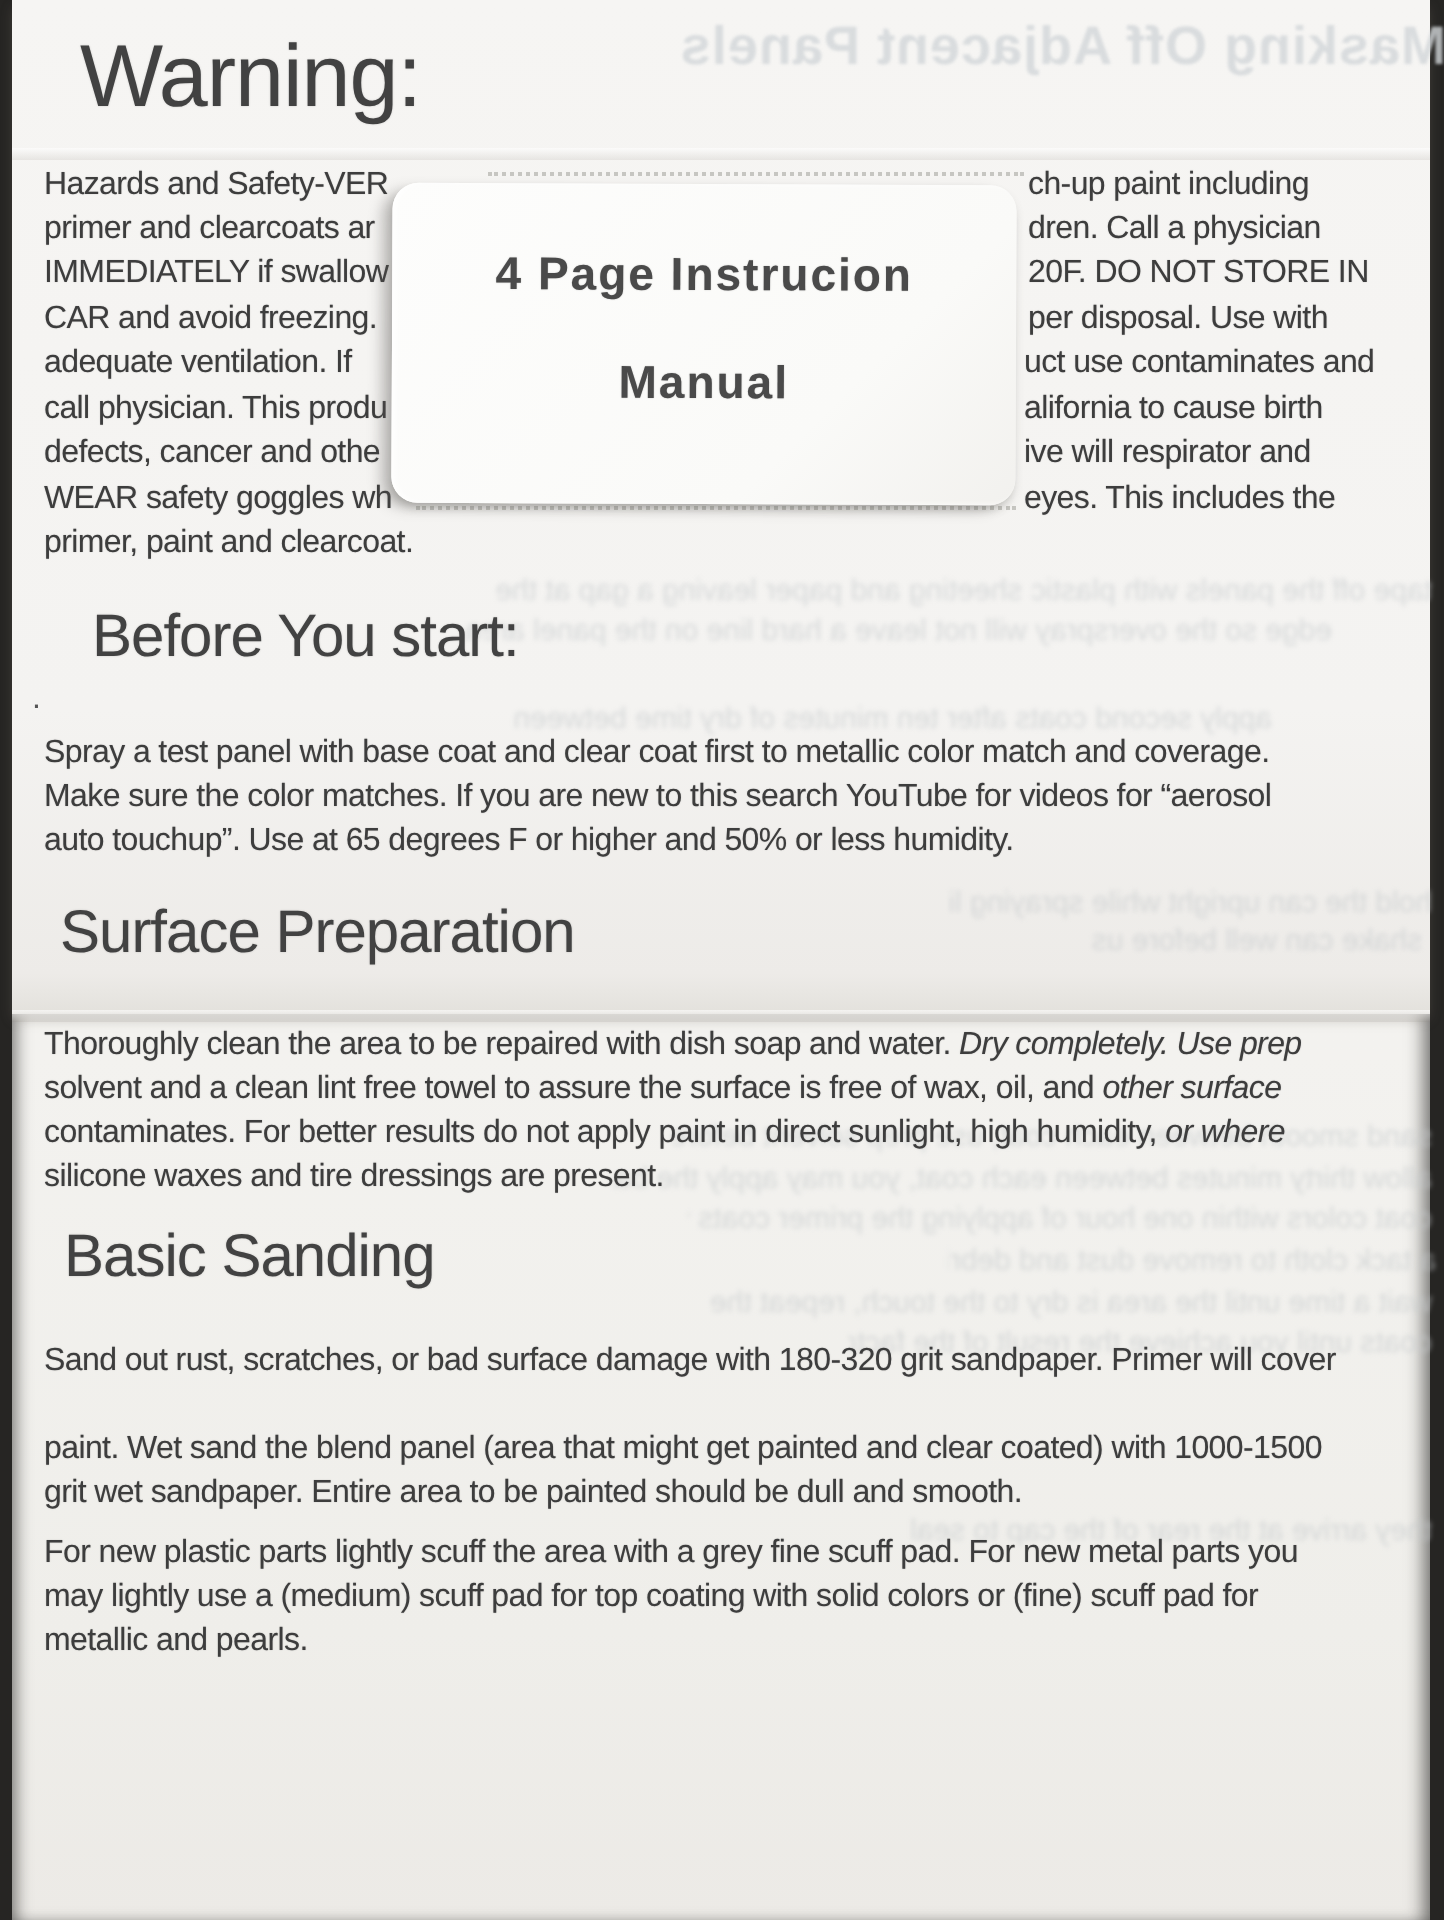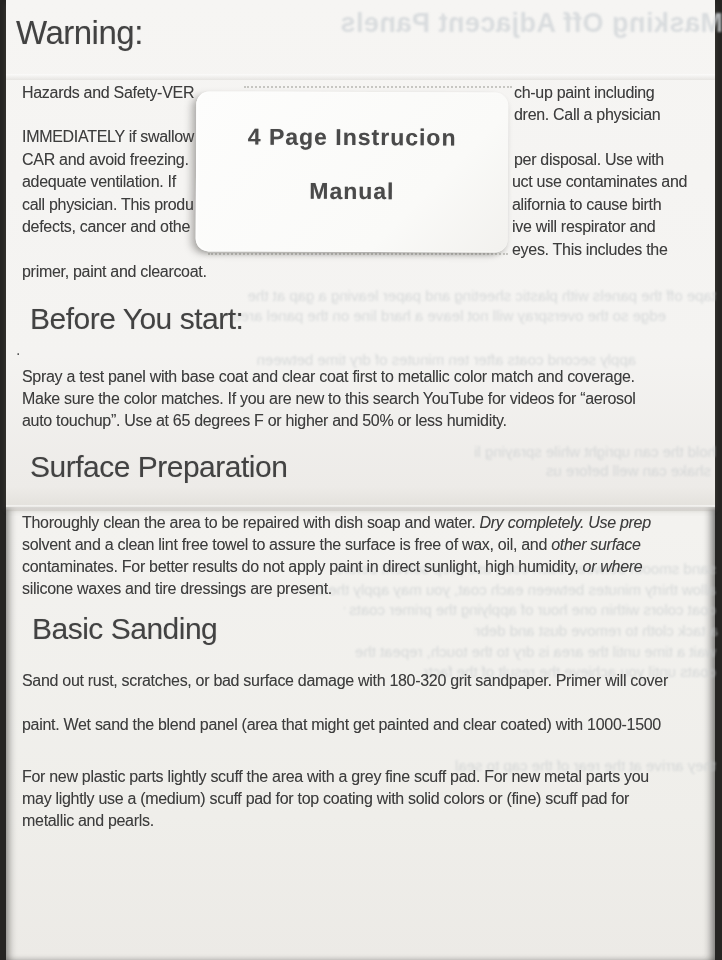--- a/index.html
+++ b/index.html
@@ -93,74 +93,78 @@
   <div class="ghost" style="top:443px;left:468px;width:242px">hold the can upright while spraying light</div>
   <div class="ghost" style="top:462px;left:540px;width:165px">shake can well before use</div>
   <div class="ghost" style="top:560px;left:328px;width:382px">sand smooth between each coat, use prep solvent before paint</div>
   <div class="ghost" style="top:581px;left:300px;width:410px">allow thirty minutes between each coat, you may apply the base</div>
   <div class="ghost" style="top:601px;left:338px;width:372px">coat colors within one hour of applying the primer coats with</div>
   <div class="ghost" style="top:622px;left:468px;width:244px">a tack cloth to remove dust and debris</div>
   <div class="ghost" style="top:643px;left:330px;width:380px">wait a time until the area is dry to the touch, repeat the</div>
   <div class="ghost" style="top:663px;left:418px;width:292px">coats until you achieve the result of the factory color</div>
   <div class="ghost" style="top:757px;left:430px;width:280px">they arrive at the rear of the cap to seal</div>
 
-  <div class="heading" style="top:14px;left:10px;font-size:33px">Warning:</div>
+  <div class="heading" style="top:14px;left:34px;font-size:44px">Warning:</div>
 
   <div class="bodyline" style="top:84px">
       <span class="wl">Hazards and Safety-VER</span>
       <span class="wr">ch-up paint including</span>
     </div>
   <div class="bodyline" style="top:106px">
+      <span class="wl">primer and clearcoats ar</span>
       <span class="wr">dren. Call a physician</span>
     </div>
   <div class="bodyline" style="top:128px">
       <span class="wl">IMMEDIATELY if swallow</span>
+      <span class="wr">20F. DO NOT STORE IN</span>
     </div>
   <div class="bodyline" style="top:151px">
       <span class="wl">CAR and avoid freezing.</span>
       <span class="wr">per disposal. Use with</span>
     </div>
   <div class="bodyline" style="top:173px">
       <span class="wl">adequate ventilation. If</span>
       <span class="wr" style="left:490px">uct use contaminates and</span>
     </div>
   <div class="bodyline" style="top:196px">
       <span class="wl">call physician. This produ</span>
       <span class="wr" style="left:490px">alifornia to cause birth</span>
     </div>
   <div class="bodyline" style="top:218px">
       <span class="wl">defects, cancer and othe</span>
       <span class="wr" style="left:490px">ive will respirator and</span>
     </div>
   <div class="bodyline" style="top:241px">
+      <span class="wl">WEAR safety goggles wh</span>
       <span class="wr" style="left:490px">eyes. This includes the</span>
     </div>
   <div class="bodyline" style="top:263px">primer, paint and clearcoat.</div>
 
   <div class="perf" style="top:86px;left:238px;width:268px"></div>
   <div class="perf" style="top:253px;left:202px;width:300px"></div>
 
   <div class="sticker">
     <div class="sticker-line" style="top:32px">4 Page Instrucion</div>
     <div class="sticker-line" style="top:86px">Manual</div>
   </div>
 
-  <div class="heading" style="top:302px;left:24px">Before You start:</div>
+  <div class="heading" style="top:302px;left:40px">Before You start:</div>
   <div class="stray-dot">.</div>
   <div class="bodyline" style="top:368px">Spray a test panel with base coat and clear coat first to metallic color match and coverage.</div>
   <div class="bodyline" style="top:390px">Make sure the color matches.  If you are new to this search YouTube for videos for “aerosol</div>
   <div class="bodyline" style="top:412px">auto touchup”.  Use at 65 degrees F or higher and 50% or less humidity.</div>
 
   <div class="heading" style="top:450px;left:24px">Surface Preparation</div>
   <div class="crease" style="top:505px"></div>
   <div class="bodyline" style="top:514px"><span>Thoroughly clean the area to be repaired with dish soap and water.  </span><span class="it">Dry completely. Use prep</span></div>
   <div class="bodyline" style="top:536px"><span>solvent and a clean lint free towel to assure the surface is free of wax, oil, and </span><span class="it">other surface</span></div>
   <div class="bodyline" style="top:558px"><span>contaminates. For better results do not apply paint in direct sunlight, high humidity, </span><span class="it">or where</span></div>
   <div class="bodyline" style="top:580px"><span>silicone waxes and tire dressings are present.</span><span class="it"></span></div>
 
   <div class="heading" style="top:612px;left:26px">Basic Sanding</div>
   <div class="bodyline" style="top:672px">Sand out rust, scratches, or bad surface damage with 180-320 grit sandpaper. Primer will cover</div>
   <div class="bodyline" style="top:716px">paint. Wet sand the blend panel (area that might get painted and clear coated) with 1000-1500</div>
+  <div class="bodyline" style="top:738px">grit wet sandpaper. Entire area to be painted should be dull and smooth.</div>
 
   <div class="bodyline" style="top:768px">For new plastic parts lightly scuff the area with a grey fine scuff pad. For new metal parts you</div>
   <div class="bodyline" style="top:790px">may lightly use a (medium) scuff pad for top coating with solid colors or (fine) scuff pad for</div>
   <div class="bodyline" style="top:812px">metallic and pearls.</div>
 </div>
 
 </body></html>

